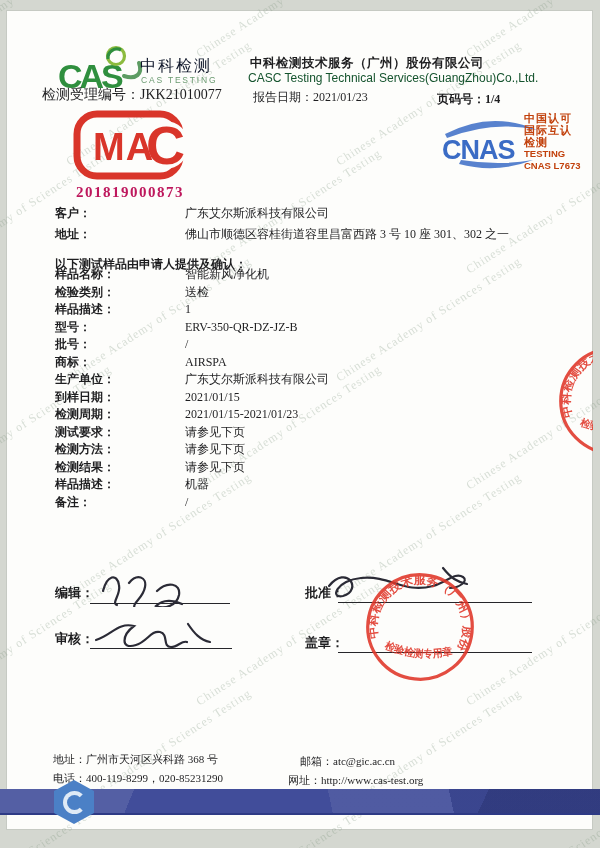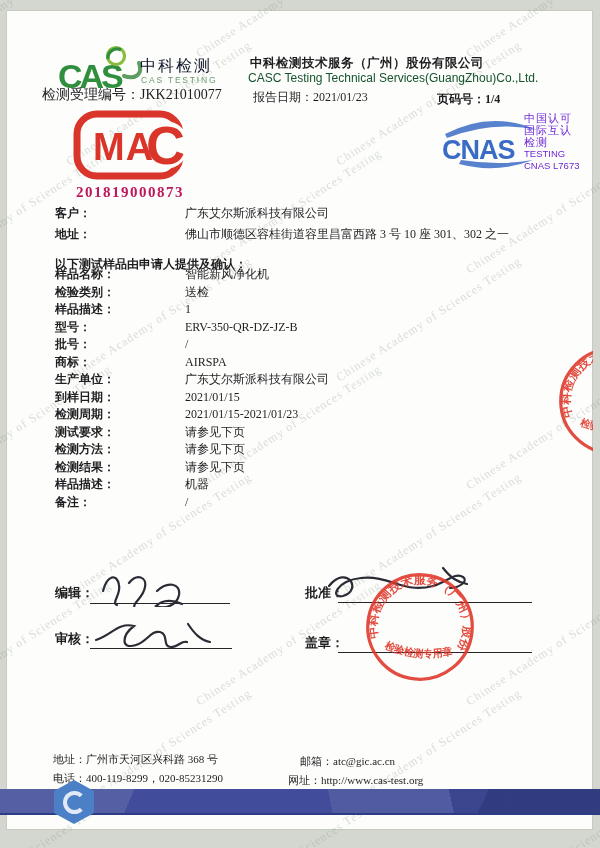--- a/index.html
+++ b/index.html
@@ -21,21 +21,21 @@
   #date-line{left:253px;top:89px;font-size:12px;font-weight:normal}
   #page-line{left:437px;top:91px;font-size:12px;font-weight:bold}
   
   #cma-number{left:76px;top:184px;font-size:15px;font-weight:bold;letter-spacing:1.5px;color:#be185d}
   #report-title{left:231px;top:129px;font-size:29px;letter-spacing:6px;color:#2d2d2f}
   .ilac{position:absolute;left:364px;top:110px;width:74px;height:74px;border-radius:50%;z-index:2;
         background:repeating-radial-gradient(circle at 50% 50%, rgba(74,112,190,.7) 0 1px, rgba(255,255,255,0) 1px 5px);
         border:1.5px solid rgba(74,112,190,.55);opacity:.9}
   .ilac-band{position:absolute;left:-3px;right:-3px;top:29px;height:15px;background:rgba(253,253,251,.78);
         text-align:center;font-size:12.5px;font-weight:bold;color:#3f68ba;line-height:15px}
-  .cnas-col{position:absolute;left:524px;top:112px;z-index:2;color:#6d28d9;font-weight:normal;line-height:12px}
+  .cnas-col{position:absolute;left:524px;top:112px;z-index:2;color:#c2410c;font-weight:bold;line-height:12px}
   .cnas-col .cn{font-size:11px;letter-spacing:1px}
   .cnas-col .en{font-size:9.5px;font-family:"Liberation Sans",sans-serif}
   
   #customer{left:55px;top:203px}
   .crow{height:21px;line-height:21px}
   #intro{left:55px;top:256px;font-weight:bold}
   #fields{left:55px;top:266px}
   .frow{height:17.5px;line-height:17.5px}
   .flabel{display:inline-block;width:130px;font-weight:bold}
   

